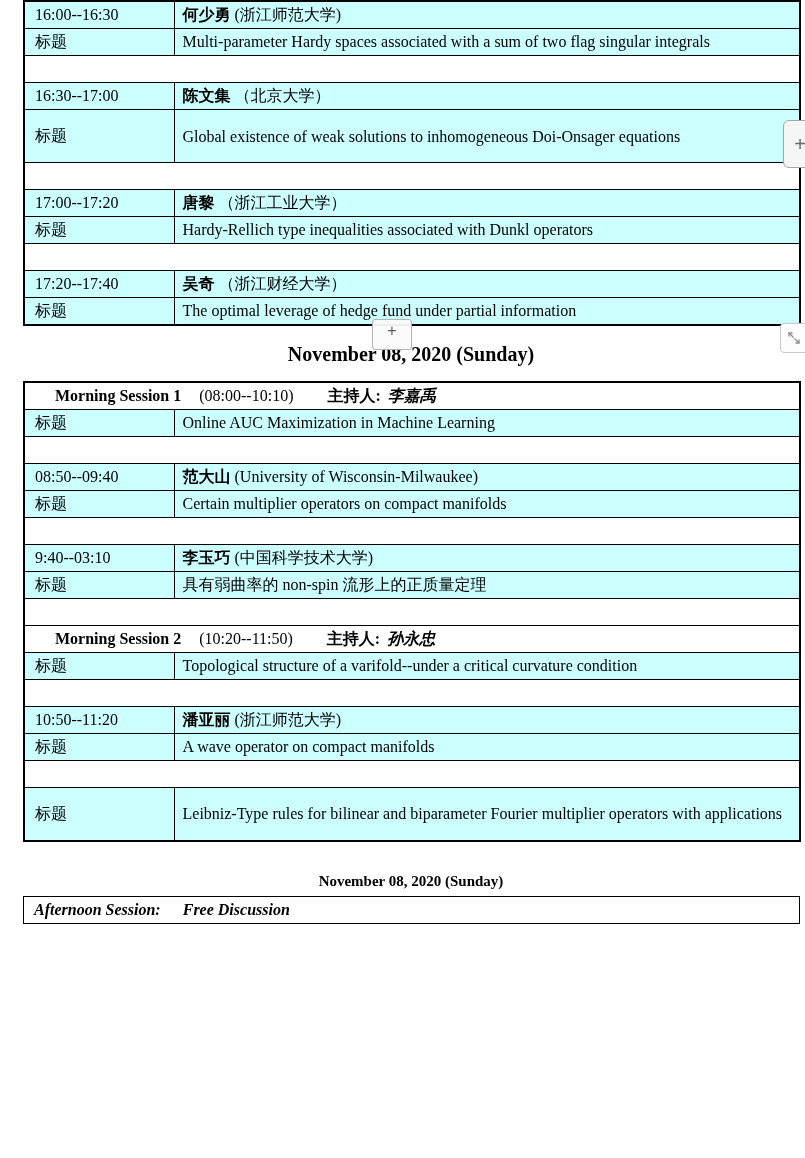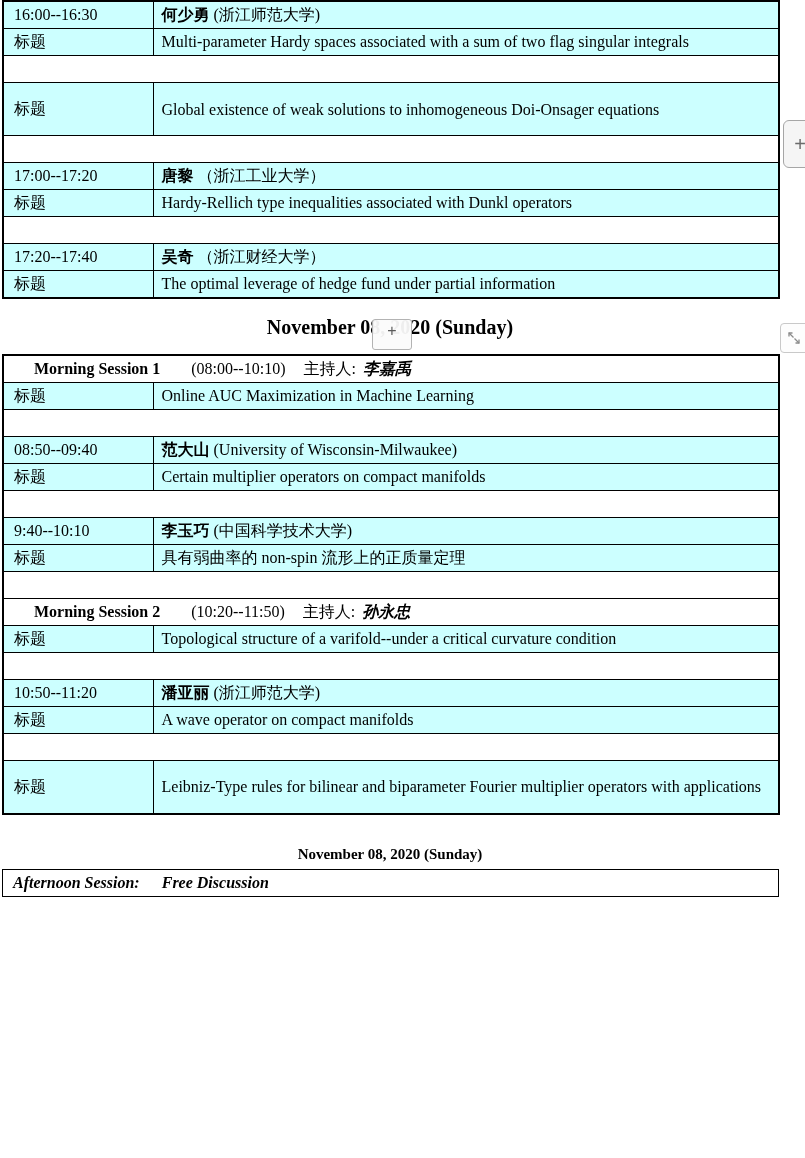--- a/index.html
+++ b/index.html
@@ -1,21 +1,21 @@
 <!DOCTYPE html>
 <html style="--cell-bg: #CCFFFF;"><head>
 <meta charset="utf-8">
 <style>
   html,body{margin:0;padding:0;}
   body{
     width:805px;height:1158px;overflow:hidden;position:relative;
     background:#ffffff;color:#000;
     font-family:"Liberation Serif","DejaVu Serif",serif;
   }
-  .doc{position:absolute;left:0;top:0;width:645px;height:1158px;}
+  .doc{position:absolute;left:0;top:0;width:645px;height:1158px;padding-left:21px;}
 
   table.sched{
     border-collapse:collapse;table-layout:fixed;
     width:776px;margin-left:2px;
     border:2px solid #000;
   }
   table.sched td{
     border:1px solid #000;
     font-size:16px;line-height:26px;
     vertical-align:middle;
@@ -23,22 +23,22 @@
   }
   tr.row{height:27px;}
   tr.row-tall{height:53px;}
   td.c-time,td.c-label{padding:0 2px 0 10px;}
   td.c-content{padding:0 6px 0 8px;}
   td.bg-cyan{background:var(--cell-bg,#CCFFFF);}
   td.c-justify{text-align:justify;text-justify:inter-word;vertical-align:top;padding-top:1px;}
   .speaker{font-weight:bold;}
   td.c-session{background:#fff;padding:0 4px 0 10px;}
   .s-name{font-weight:bold;margin-left:20px;}
-  .s-time{margin-left:31px;}
-  .s-chair-label{margin-left:18px;}
+  .s-time{margin-left:18px;}
+  .s-chair-label{margin-left:34px;font-weight:bold;}
   .s-chair{font-weight:bold;margin-left:7px;font-style:italic;}
   td.c-spacer{background:#fff;}
 
   #table2{margin-top:15px;}
   table#t3{border:1px solid #000;margin-top:5px;font-style:italic;}
   table#t3 td{border:1px solid #000;}
   td.c-afternoon{background:#fff;font-weight:bold;padding:0 4px 0 10px;}
   .a-text{margin-left:22px;}
 
   .day-heading{width:780px;text-align:center;font-weight:bold;}
@@ -83,20 +83,24 @@
             <td class="c-time bg-cyan">16:00--16:30</td>
             <td class="c-content bg-cyan"><span class="speaker">何少勇</span> <span class="affil">(浙江师范大学)</span></td>
           </tr>
           <tr class="row">
             <td class="c-label bg-cyan">标题</td>
             <td class="c-content bg-cyan">Multi-parameter Hardy spaces associated with a sum of two flag singular integrals</td>
           </tr>
           <tr class="row">
             <td class="c-spacer" colspan="2"></td>
           </tr>
+          <tr class="row">
+            <td class="c-time bg-cyan">16:30--17:00</td>
+            <td class="c-content bg-cyan"><span class="speaker">陈文集</span> <span class="affil">（北京大学）</span></td>
+          </tr>
           <tr class="row row-tall">
             <td class="c-label bg-cyan">标题</td>
             <td class="c-content bg-cyan c-justify">Global existence of weak solutions to inhomogeneous Doi-Onsager equations</td>
           </tr>
           <tr class="row">
             <td class="c-spacer" colspan="2"></td>
           </tr>
           <tr class="row">
             <td class="c-time bg-cyan">17:00--17:20</td>
             <td class="c-content bg-cyan"><span class="speaker">唐黎</span> <span class="affil">（浙江工业大学）</span></td>
@@ -144,21 +148,21 @@
             <td class="c-content bg-cyan"><span class="speaker">范大山</span> <span class="affil">(University of Wisconsin-Milwaukee)</span></td>
           </tr>
           <tr class="row">
             <td class="c-label bg-cyan">标题</td>
             <td class="c-content bg-cyan">Certain multiplier operators on compact manifolds</td>
           </tr>
           <tr class="row">
             <td class="c-spacer" colspan="2"></td>
           </tr>
           <tr class="row">
-            <td class="c-time bg-cyan">9:40--10:10</td>
+            <td class="c-time bg-cyan">9:40--03:10</td>
             <td class="c-content bg-cyan"><span class="speaker">李玉巧</span> <span class="affil">(中国科学技术大学)</span></td>
           </tr>
           <tr class="row">
             <td class="c-label bg-cyan">标题</td>
             <td class="c-content bg-cyan">具有弱曲率的 non-spin 流形上的正质量定理</td>
           </tr>
           <tr class="row">
             <td class="c-spacer" colspan="2"></td>
           </tr>
           <tr class="row">

